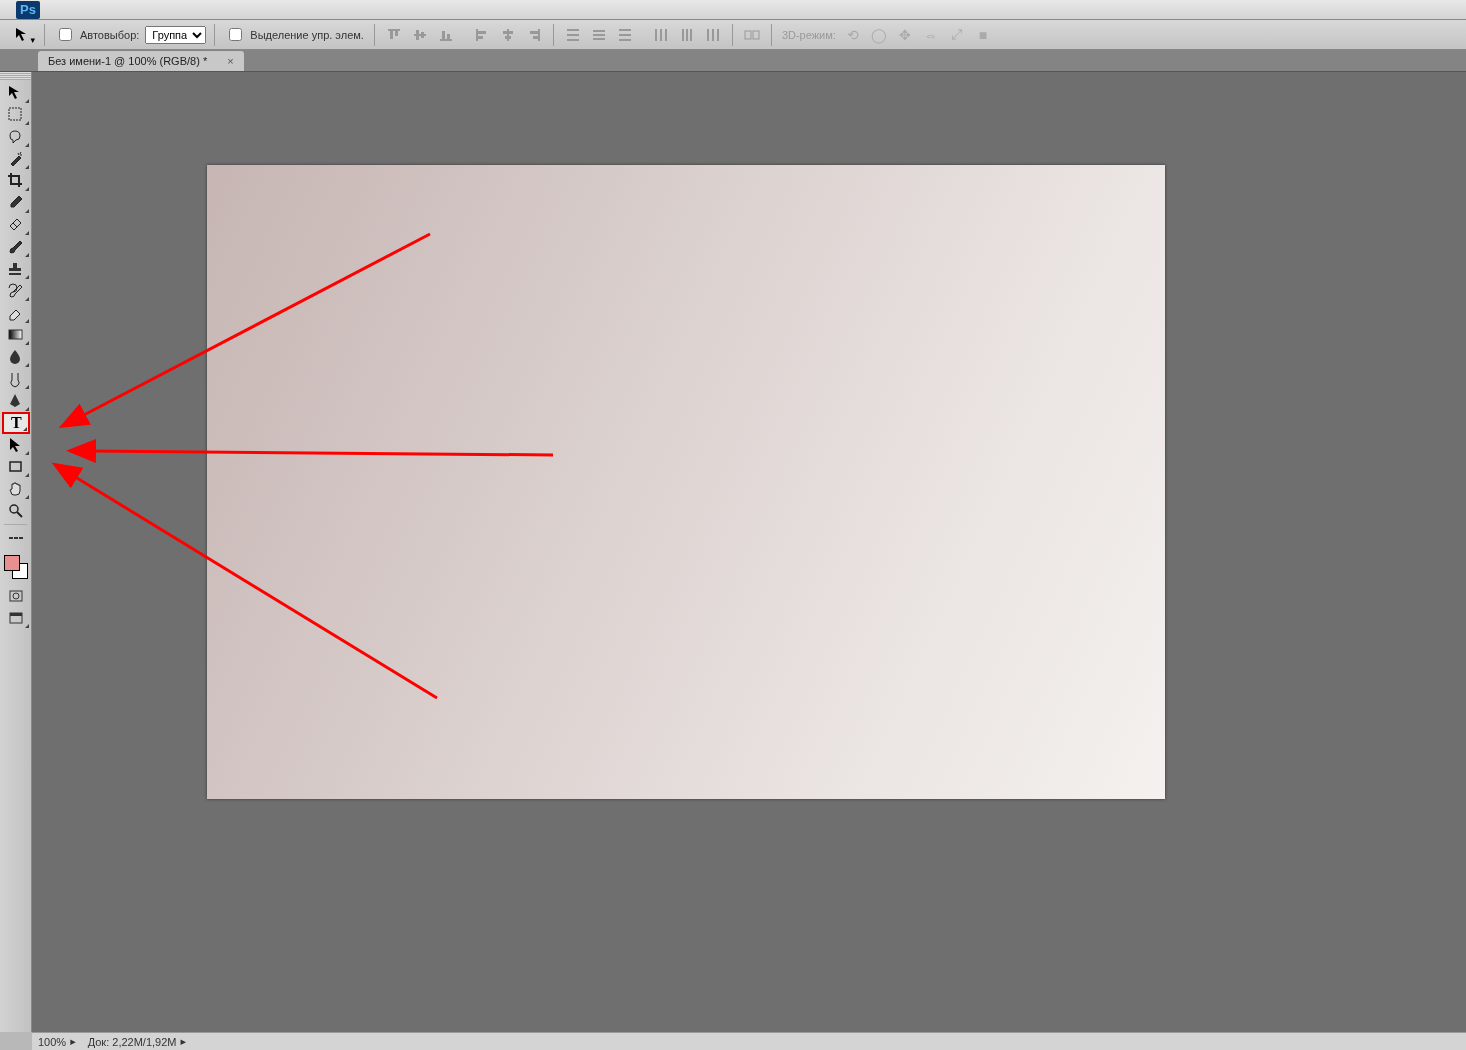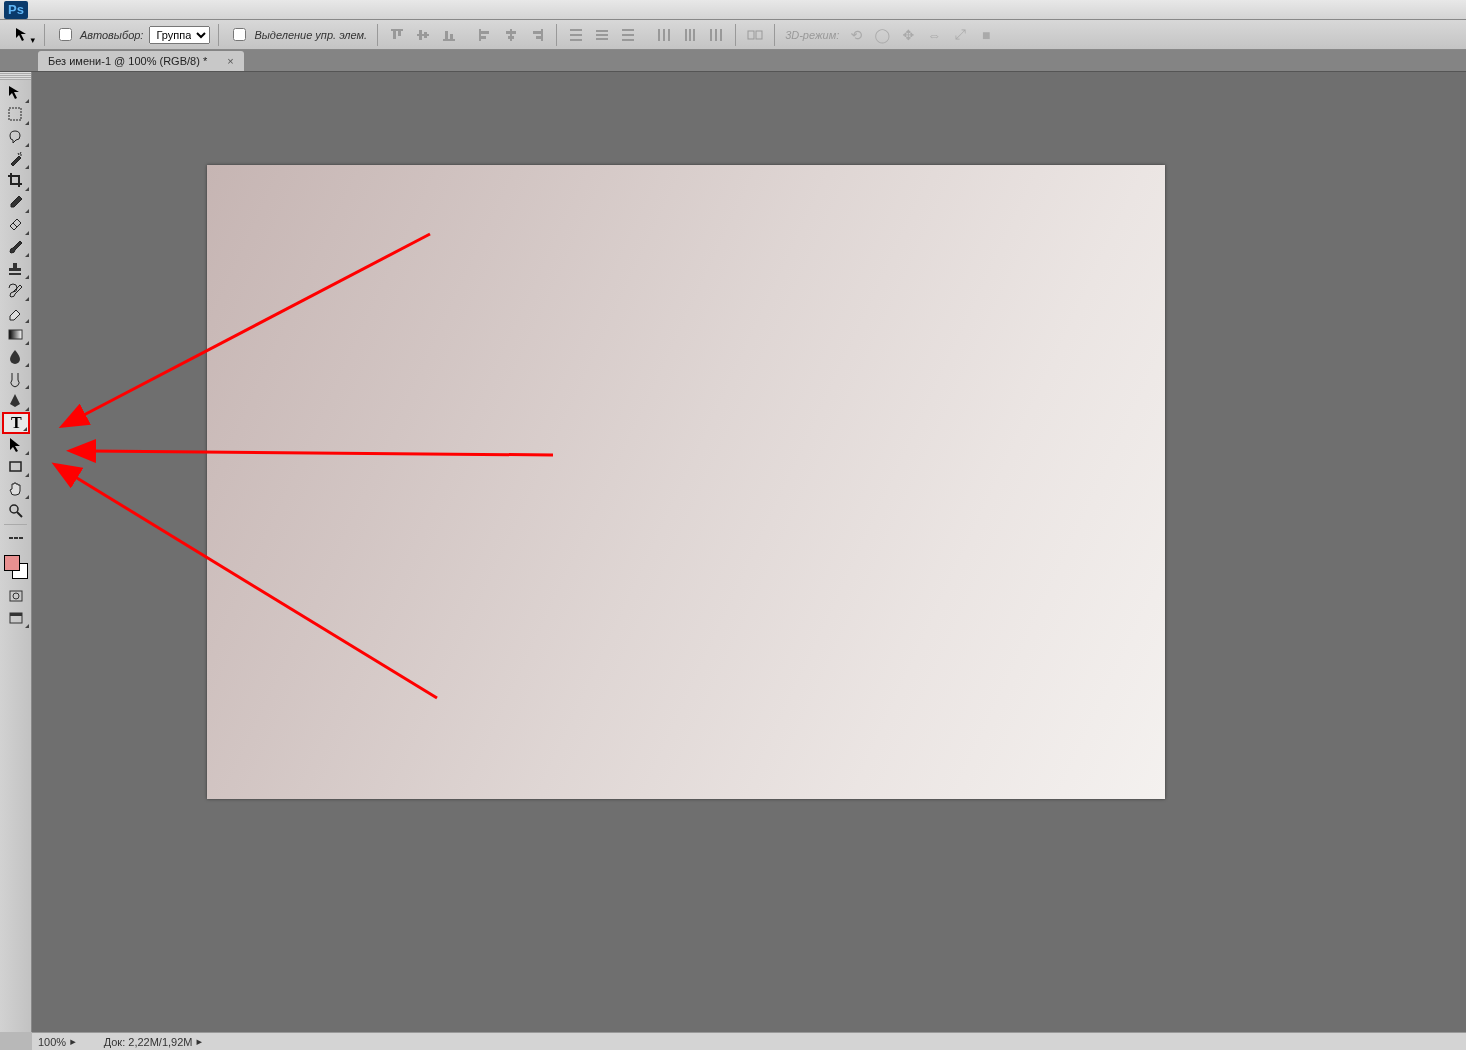--- a/index.html
+++ b/index.html
@@ -10,21 +10,21 @@
   width: 1466px;
   height: 1050px;
   overflow: hidden;
   position: relative;
 }
 .menubar {
   height: 20px;
   background: linear-gradient(#e8e8e8, #d4d4d4);
   display: flex;
   align-items: center;
-  padding-left: 4px;
+  padding-left: 16px;
   border-bottom: 1px solid #888;
 }
 .ps-logo {
   width: 24px; height: 18px;
   background: #0a3a6b;
   color: #5fb5f5;
   font-weight: bold;
   font-size: 13px;
   display: flex; align-items: center; justify-content: center;
   margin-right: 6px;
@@ -60,21 +60,21 @@
   background: #999;
   margin: 0 4px;
 }
 .opt-icon {
   width: 22px; height: 20px;
   display: flex; align-items: center; justify-content: center;
   color: #555;
   font-size: 14px;
 }
 .opt-icon.dis { color: #aaa; }
-.opt-label { color: #333; margin: 12px 2px; font-style: italic; }
+.opt-label { color: #333; margin: 12px 2px; }
 .opt-label.dis { color: #999; }
 .tabbar {
   height: 22px;
   background: #848484;
   display: flex;
   align-items: flex-end;
   padding-left: 38px;
   border-bottom: 1px solid #555;
 }
 .doc-tab {
@@ -159,21 +159,21 @@
 .statusbar {
   position: absolute;
   left: 32px; right: 0; bottom: 0;
   height: 18px;
   background: #d4d4d4;
   border-top: 1px solid #999;
   display: flex; align-items: center;
   font-size: 11px;
   color: #333;
   padding-left: 6px;
-  gap: 28px;
+  gap: 12px;
 }
 .status-seg { display: flex; align-items: center; gap: 4px; }
 .annotation-svg {
   position: absolute;
   left: 0; top: 0;
   pointer-events: none;
 }
 </style>
 </head>
 <body>

